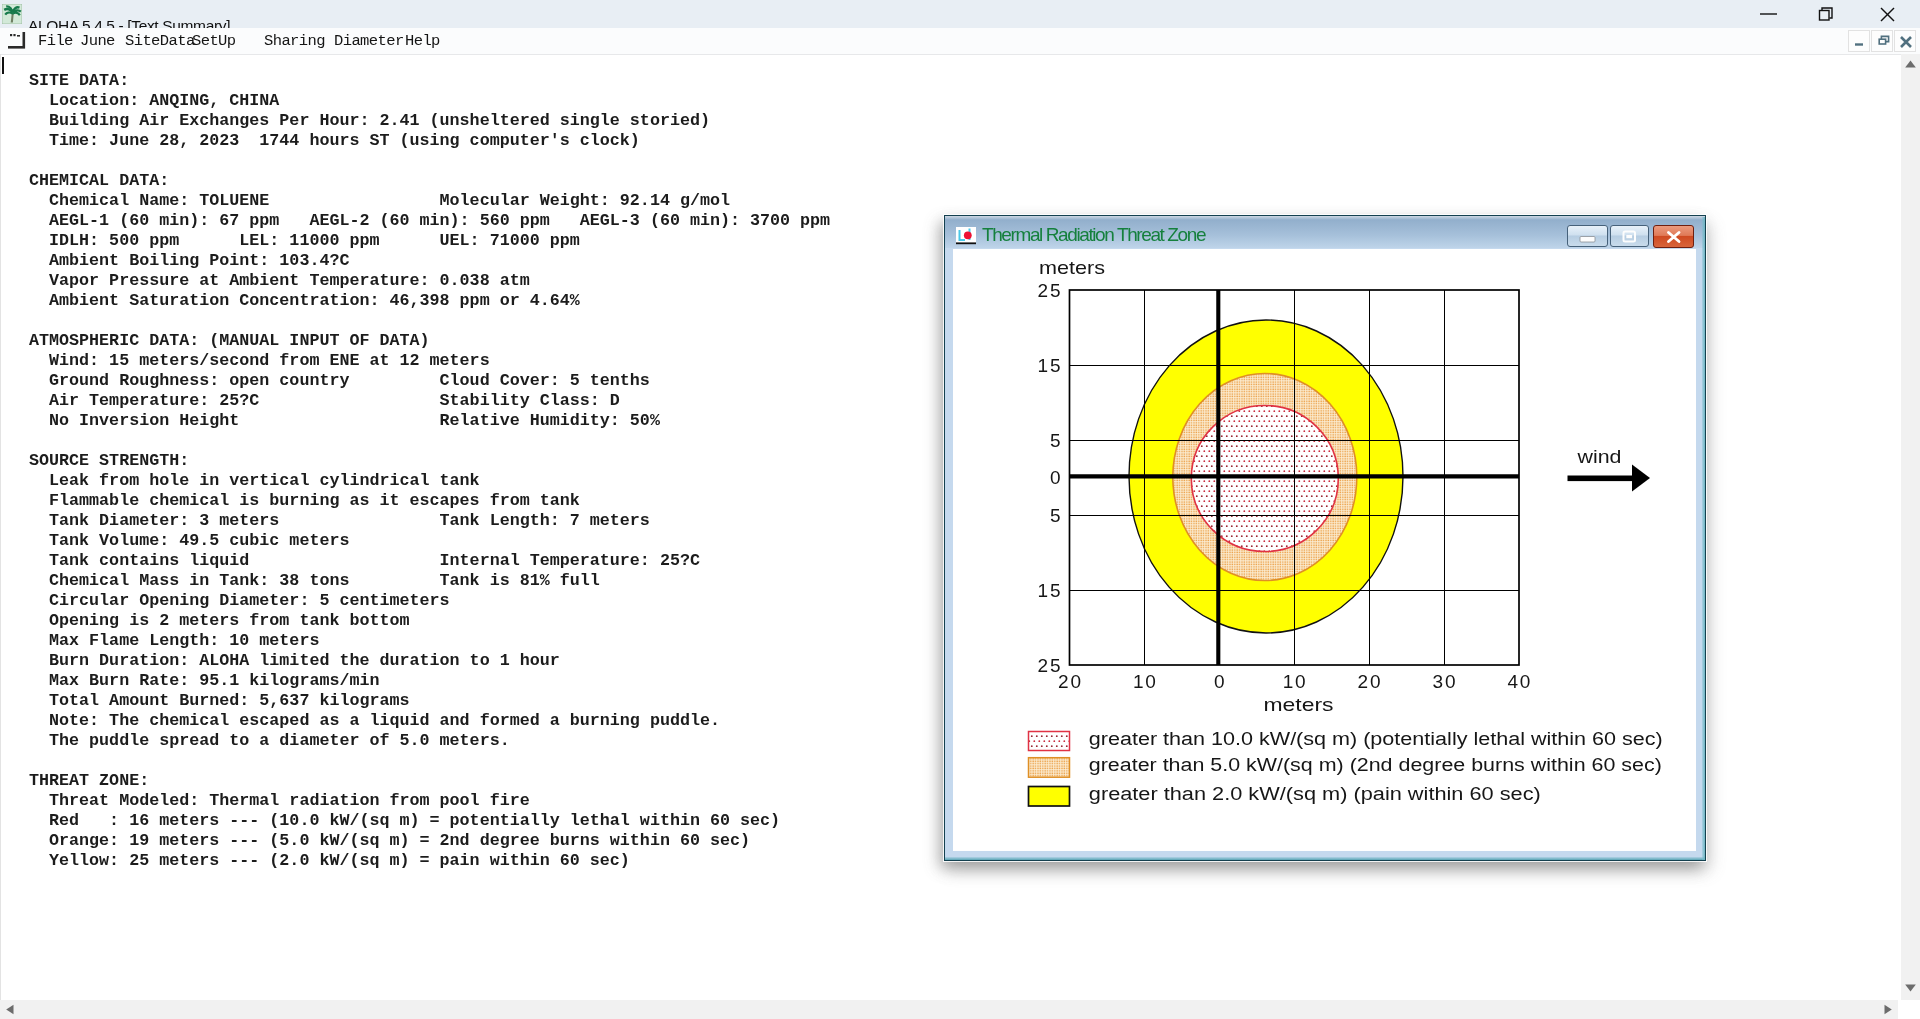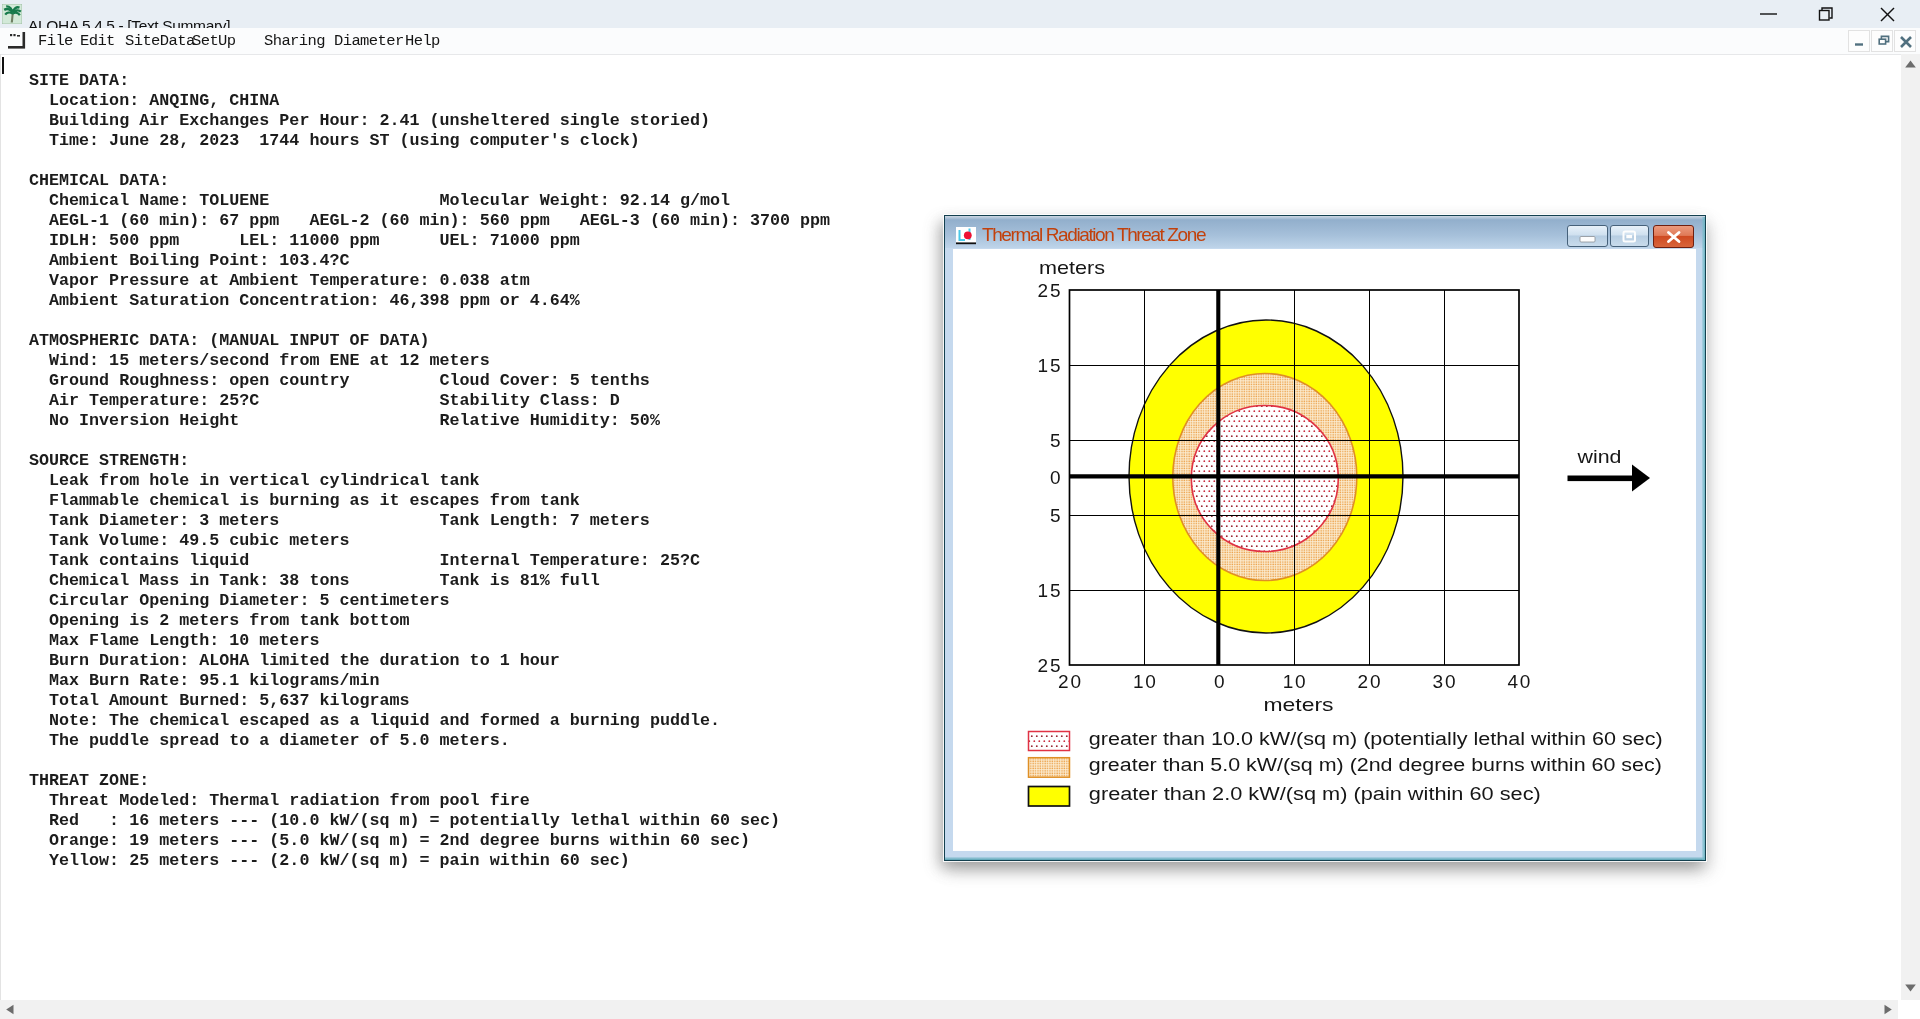--- a/index.html
+++ b/index.html
@@ -49,21 +49,21 @@
 <svg class="abs" style="left:8px;top:32px" width="22" height="18" viewBox="0 0 22 18">
   <g fill="#2a2a2a">
     <rect x="2" y="2" width="2.2" height="2.2"></rect>
       <rect x="5.4" y="2" width="2.2" height="2.2"></rect>
     <rect x="9" y="3" width="3" height="1.6"></rect>
     <rect x="14.5" y="0" width="2.6" height="14"></rect>
     <rect x="0" y="14" width="17.1" height="2.6"></rect>
   </g>
 </svg>
 <div class="abs menuitem" style="left:38px">File</div>
-<div class="abs menuitem" style="left:80px">Edit</div>
+<div class="abs menuitem" style="left:80px">June</div>
 <div class="abs menuitem" style="left:125px">SiteData</div>
 <div class="abs menuitem" style="left:192px">SetUp</div>
 <div class="abs menuitem" style="left:264px">Sharing</div>
 <div class="abs menuitem" style="left:334px">Diameter</div>
 <div class="abs menuitem" style="left:405px">Help</div>
 
 <svg class="abs" style="left:1848px;top:30px" width="70" height="23" viewBox="0 0 70 23">
   <g fill="#FDFDFD" stroke="#E2E2E2" stroke-width="1">
     <rect x="0.5" y="0.5" width="21" height="21"></rect>
     <rect x="23.5" y="0.5" width="21" height="21"></rect>
@@ -132,21 +132,21 @@
 
 <div class="abs" id="win" style="left:944px;top:215px;width:760px;height:644px;background:#C5D9EE;border:1px solid #14404F;box-shadow:-5px 7px 14px rgba(90,90,90,0.42), 3px 9px 16px rgba(110,110,110,0.33);outline:1px solid rgba(255,255,255,0.85);"></div>
 <div class="abs" id="wtitle" style="left:945px;top:216px;width:760px;height:32px;background:linear-gradient(180deg,#cdd8e3 0%,#92afcc 12%,#a6c0da 60%,#bed4e9 100%);"></div>
 <svg class="abs" style="left:956px;top:227px" width="20" height="19" viewBox="0 0 20 19">
   <rect x="0" y="0" width="20" height="17" fill="#ffffff"></rect>
   <rect x="0" y="15.4" width="20" height="1.8" fill="#111"></rect>
   <path d="M3.5 3 V13 H9" stroke="#49c8e8" stroke-width="2" fill="none"></path>
   <path d="M13.5 1.5 V13" stroke="#49c8e8" stroke-width="2" fill="none"></path>
   <circle cx="11.8" cy="8.3" r="3.9" fill="#ee1133"></circle>
 </svg>
-<div class="abs" style="left:982px;top:216px;height:40px;line-height:38.8px;font-size:19px;letter-spacing:-1.4px;color:#c2410c;">Thermal Radiation Threat Zone</div>
+<div class="abs" style="left:982px;top:216px;height:40px;line-height:38.8px;font-size:19px;letter-spacing:-1.4px;color:#15803d;">Thermal Radiation Threat Zone</div>
 
 <svg class="abs" style="left:1567px;top:224.5px" width="127" height="23" viewBox="0 0 127 23">
   <defs>
     <linearGradient id="bgr" x1="0" y1="0" x2="0" y2="1">
       <stop offset="0" stop-color="#e9f2fa"></stop>
         <stop offset="0.45" stop-color="#cfe0ef"></stop>
       <stop offset="0.5" stop-color="#b6cde2"></stop>
         <stop offset="1" stop-color="#cadcec"></stop>
     </linearGradient>
     <linearGradient id="bred" x1="0" y1="0" x2="0" y2="1">

